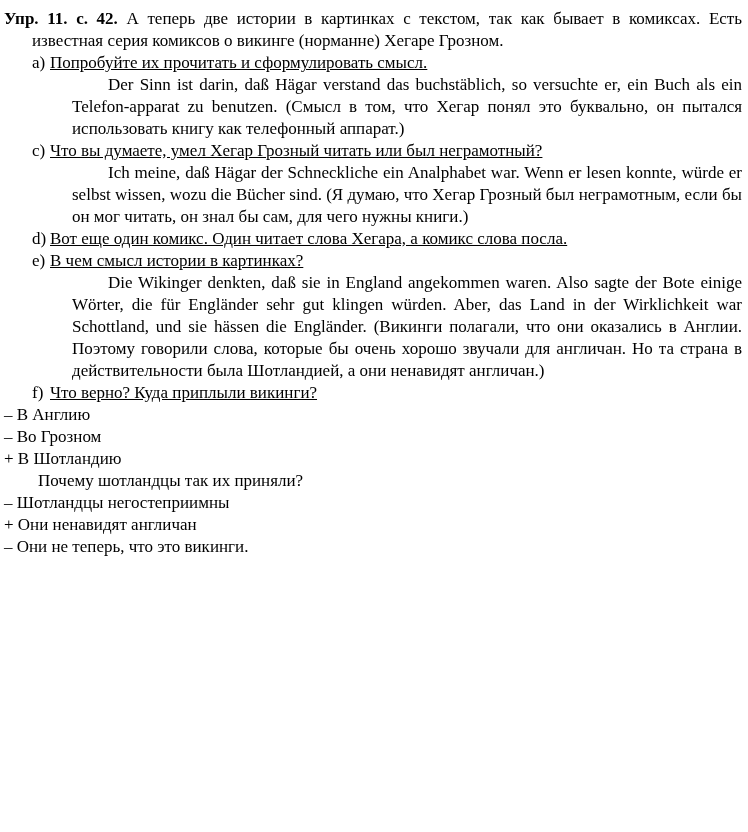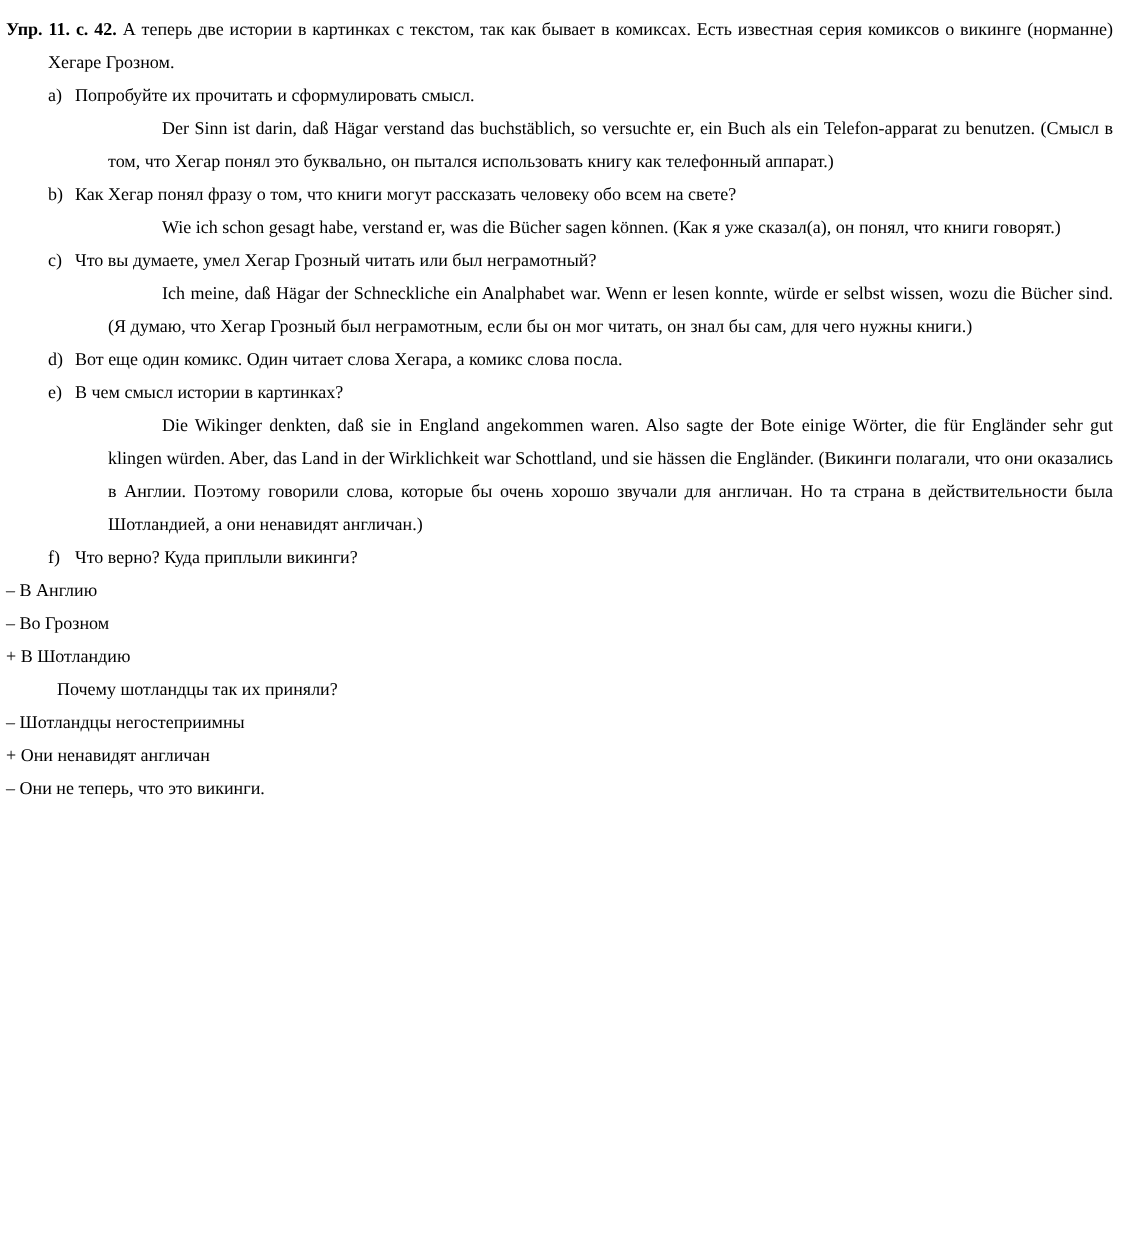--- a/index.html
+++ b/index.html
@@ -7,40 +7,41 @@
     padding: 0;
     background: #ffffff;
   }
   .page {
     width: 748px;
     min-height: 832px;
     box-sizing: border-box;
     background: #ffffff;
     color: #000000;
     font-family: "Liberation Serif", "DejaVu Serif", serif;
-    font-size: 12px;
+    font-size: 17px;
     line-height: 22px;
     padding: 8px 6px 6px 4px;
   }
   p, div {
     margin: 0;
     padding: 0;
   }
   .intro {
     text-align: justify;
     padding-left: 28px;
     text-indent: -28px;
   }
   .intro b {
     font-weight: bold;
   }
   .item-q {
     text-align: justify;
     margin-left: 46px;
     text-indent: -18px;
+    text-decoration: underline;
   }
   .item-label {
     display: inline-block;
     width: 18px;
     text-indent: 0;
   }
   .answer {
     text-align: justify;
     margin-left: 68px;
     text-indent: 36px;
@@ -59,24 +60,20 @@
   <p class="intro">
     <b>Упр. 11. с. 42.</b>
     <span>А теперь две истории в картинках с текстом, так как бывает в комиксах. Есть известная серия комиксов о викинге (норманне) Хегаре Грозном.</span>
   </p>
 
   <div class="item">
     <p class="item-q"><span class="item-label">a)</span><span>Попробуйте их прочитать и сформулировать смысл.</span></p>
     <p class="answer">Der Sinn ist darin, daß Hägar verstand das buchstäblich, so versuchte er, ein Buch als ein Telefon-apparat zu benutzen. (Смысл в том, что Хегар понял это буквально, он пытался использовать книгу как телефонный аппарат.)</p>
   </div>
 
-  <div class="item">
-    <p class="item-q"><span class="item-label">b)</span><span>Как Хегар понял фразу о том, что книги могут рассказать человеку обо всем на свете?</span></p>
-    <p class="answer">Wie ich schon gesagt habe, verstand er, was die Bücher sagen können. (Как я уже сказал(а), он понял, что книги говорят.)</p>
-  </div>
 
   <div class="item">
     <p class="item-q"><span class="item-label">c)</span><span>Что вы думаете, умел Хегар Грозный читать или был неграмотный?</span></p>
     <p class="answer">Ich meine, daß Hägar der Schneckliche ein Analphabet war. Wenn er lesen konnte, würde er selbst wissen, wozu die Bücher sind. (Я думаю, что Хегар Грозный был неграмотным, если бы он мог читать, он знал бы сам, для чего нужны книги.)</p>
   </div>
 
   <div class="item">
     <p class="item-q"><span class="item-label">d)</span><span>Вот еще один комикс. Один читает слова Хегара, а комикс слова посла.</span></p>
   </div>
 

